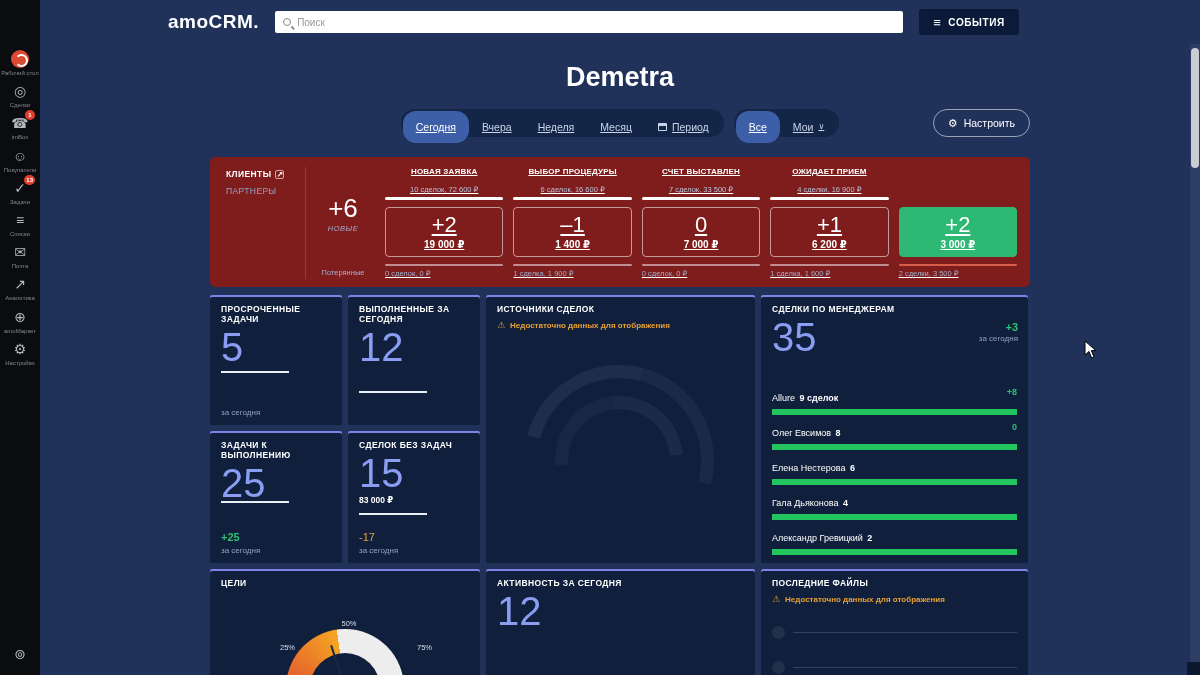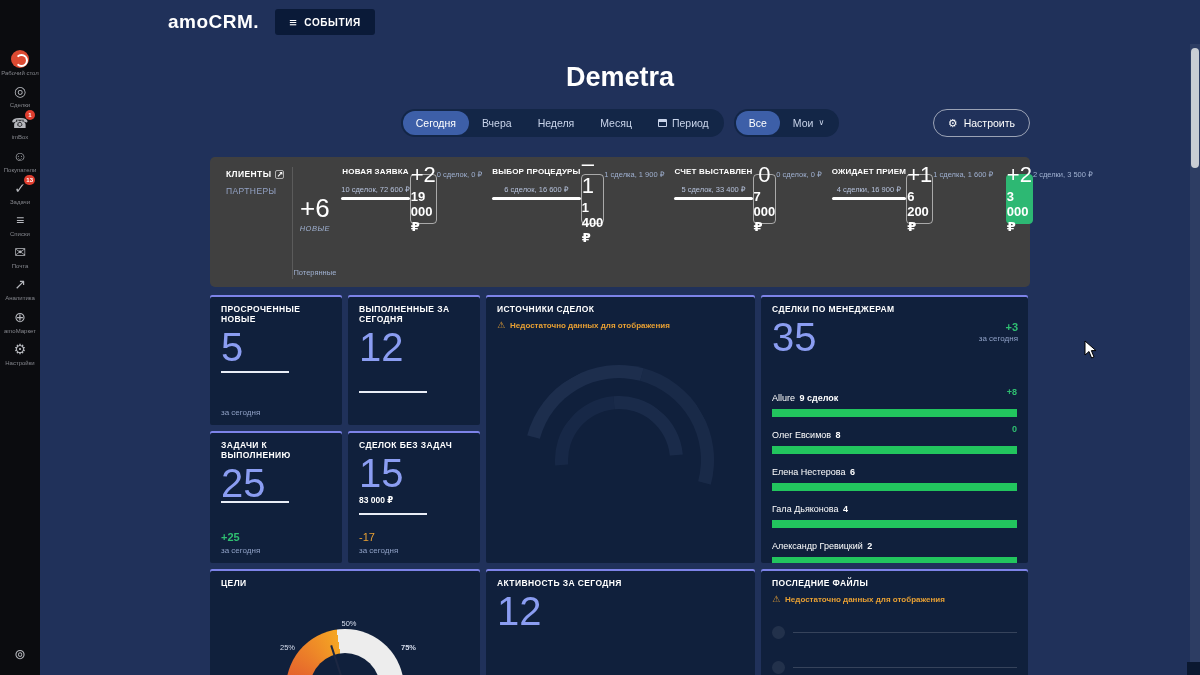--- a/index.html
+++ b/index.html
@@ -40,53 +40,53 @@
   .events-btn { margin-left:16px; background:#0a1a38; border:none; color:#fff; cursor:pointer;
     font-size:10px; font-weight:bold; letter-spacing:.6px; border-radius:3px; height:26px;
     padding:0 14px; display:flex; align-items:center; gap:7px; font-family:inherit; }
   .events-btn .menu-glyph { font-size:13px; line-height:1; }
   
   .main { position:absolute; left:40px; top:44px; right:0; bottom:0; }
   .page-title { text-align:center; margin-top:18px; font-size:27px; font-weight:bold; color:#fff; }
   .filter-row { position:relative; width:820px; margin:16px auto 0; height:28px;
     display:flex; justify-content:center; gap:10px; }
   .pill-group { background:#132647; border-radius:16px; display:flex; padding:2px; height:28px; }
-  .pill { padding:12px 13px; height:24px; line-height:24px; font-size:10.5px; color:#c9d4ea;
-    border-radius:13px; cursor:pointer; display:flex; align-items:center; gap:5px; white-space:nowrap; }
+  .pill { padding:12px 13px; height:32px; line-height:24px; font-size:10.5px; color:#c9d4ea;
+    border-radius:13px; cursor:pointer; display:flex; align-items:center; gap:5px; white-space:nowrap;text-decoration:underline; }
   .pill.active { background:#3d5fa8; color:#fff; }
   .cal-icon { display:inline-block; width:9px; height:8px; border:1px solid #c9d4ea;
     border-top:3px solid #c9d4ea; border-radius:1px; }
   .chev { font-size:8px; color:#c9d4ea; }
   .configure-btn { position:absolute; right:0; top:0; height:28px; border:1px solid rgba(255,255,255,.55);
     background:transparent; color:#fff; border-radius:15px; font-size:10.5px; padding:0 14px;
     display:flex; align-items:center; gap:6px; cursor:pointer; font-family:inherit; }
   .gear-glyph { font-size:11px; }
   
-  .pipeline { width:820px; height:130px; margin:20px auto 0; background:#404040;
+  .pipeline { width:820px; height:130px; margin:20px auto 0; background:#7f1d1d;
     border-radius:5px; display:flex; padding:10px 8px 8px 8px; }
   .pipe-left { width:88px; padding:2px 8px 0 8px; border-right:1px solid rgba(255,255,255,.14); }
   .pipe-clients { font-size:8.5px; font-weight:bold; letter-spacing:.4px; color:#fff;
     display:flex; align-items:center; gap:4px; cursor:pointer; }
   .ext-glyph { font-size:8px; border:1px solid rgba(255,255,255,.6); border-radius:2px;
     width:9px; height:9px; line-height:8px; text-align:center; display:inline-block; }
   .pipe-partners { font-size:8.5px; letter-spacing:.4px; color:#93a2c4; margin-top:7px; cursor:pointer; }
   .pipe-new { width:74px; display:flex; flex-direction:column; align-items:center; padding-top:28px; }
   .pipe-new-delta { font-size:26px; color:#fff; line-height:1; }
   .pipe-new-label { font-size:7.5px; letter-spacing:.5px; color:#9fb0d0; margin-top:3px;font-style:italic; }
   .pipe-lost-label { margin-top:auto; margin-bottom:2px; font-size:7.5px; color:#9fb0d0; }
-  .pipe-stage { flex:1; padding:0 5px; display:flex; flex-direction:row; }
+  .pipe-stage { flex:1; padding:0 5px; display:flex; flex-direction:column;text-decoration:underline; }
   .stage-title { font-size:8px; font-weight:bold; color:#fff; text-align:center;
     letter-spacing:.2px; white-space:nowrap; overflow:hidden; }
   .stage-sub { font-size:7.5px; color:#b6c2dc; text-align:center; margin-top:9px; white-space:nowrap; }
   .stage-bar { height:3px; background:#fff; border-radius:1.5px; margin-top:3px; }
   .stage-head.hidden-head { visibility:hidden; }
   .stage-card { margin-top:7px; height:50px; border:1px solid rgba(255,255,255,.55); border-radius:4px;
     display:flex; flex-direction:column; align-items:center; justify-content:center; cursor:pointer; }
   .stage-num { font-size:22px; color:#fff; line-height:1; }
-  .stage-val { font-size:13px; font-weight:bold; color:#fff; margin-top:3px; }
+  .stage-val { font-size:10px; font-weight:bold; color:#fff; margin-top:3px; }
   .stage-card.highlight { background:#2db873; border-color:#2db873; }
   .stage-divider { height:2px; background:rgba(255,255,255,.5); border-radius:1px; margin-top:7px; }
   .stage-divider.red { background:#d85c4a; }
   .stage-lost { font-size:7.5px; color:#9fb0d0; text-align:left; margin-top:3px; white-space:nowrap; }
   
   .grid { width:820px; margin:8px auto 0; display:grid;
     grid-template-columns:132px 132px 269px 267px; grid-template-rows:130px 132px 170px; gap:6px; }
   .card { background:#10203c; border-radius:2px; position:relative; padding:9px 11px;
     box-shadow:inset 0 2px 0 #7d83e8; overflow:hidden; }
   .card-title { font-size:8.5px; font-weight:bold; letter-spacing:.4px; color:#fff; }
@@ -106,35 +106,35 @@
   .card-files { grid-column:4; grid-row:3; }
   .arc { position:absolute; border-radius:50%; border:13px solid transparent; }
   .arc1 { width:190px; height:190px; left:38px; top:70px;
     border-top-color:rgba(120,145,200,.12); border-right-color:rgba(120,145,200,.09); transform:rotate(-30deg); }
   .arc2 { width:128px; height:128px; left:69px; top:101px;
     border-top-color:rgba(120,145,200,.10); border-left-color:rgba(120,145,200,.08); transform:rotate(40deg); }
   .mgr-topright { position:absolute; right:10px; top:26px; text-align:right; }
   .mgr-topright .d { font-size:11px; }
   .mgr-topright .c { font-size:8px; color:#8fa0c5; margin-top:1px; }
   .mgr-list { margin-top:24px; }
-  .mgr-row { position:relative; padding:5px 0 4px 0; border-bottom:8px solid #22c55e;
+  .mgr-row { position:relative; padding:5px 0 4px 0; border-bottom:6px solid #22c55e;
     margin-bottom:2px; cursor:pointer; }
   .mgr-name { font-size:9px; color:#fff; }
   .mgr-count { font-size:9px; color:#fff; font-weight:bold; }
   .mgr-delta { position:absolute; right:0; top:5px; font-size:9px; }
   .gauge { position:absolute; left:50%; top:60px; transform:translateX(-50%);
     width:118px; height:118px; border-radius:50%;
     background:conic-gradient(from 270deg, #e2572f 0deg, #f5a623 82deg, #ededed 82deg 180deg, transparent 180deg 360deg); }
   .gauge::after { content:""; position:absolute; inset:24px; border-radius:50%; background:#10203c; }
   .needle { position:absolute; left:50%; top:14px; width:2px; height:48px; background:#1c2742;
     transform-origin:bottom center; transform:rotate(-18deg); z-index:2; }
   .gauge-label { position:absolute; font-size:7.5px; color:#d7deee;padding-left:8px; }
   .g25 { left:62px; top:74px; }
   .g50 { left:50%; transform:translateX(-50%); top:50px; }
-  .g75 { right:64px; top:74px;font-weight:bold; }
+  .g75 { right:48px; top:74px; }
   .activity-item { margin-top:42px; display:flex; align-items:center; gap:5px; }
   .refresh-glyph { font-size:10px; color:#9fb0d0; }
   .activity-label { font-size:9px; color:#fff; }
   .activity-count { font-size:9px; color:#fff; font-weight:bold; }
   .skel-row { display:flex; align-items:center; gap:8px; margin-top:22px; }
   .skel-circle { width:13px; height:13px; border-radius:50%; background:rgba(255,255,255,.08); flex:0 0 auto; }
   .skel-line { flex:1; height:1px; background:rgba(255,255,255,.16); }
   
   .scroll-track { position:absolute; right:0; top:44px; width:10px; height:631px;
     background:rgba(255,255,255,.06); z-index:20; }
@@ -190,20 +190,24 @@
     <span class="side-icon">⚙</span>
     <span class="side-label">Настройки</span>
   </div>
   <div class="side-item side-support">
     <span class="side-icon">⊚</span>
   </div>
 </div>
 
 <div class="topbar">
   <div class="logo-text">amoCRM.</div>
+  <div class="search">
+    <span class="search-lens"></span>
+    <input type="text" placeholder="Поиск" style="">
+  </div>
   <button class="events-btn">
     <span class="menu-glyph">≡</span>
     <span>СОБЫТИЯ</span>
   </button>
 </div>
 
 <div class="main">
 
   <div class="page-title">Demetra</div>
 
@@ -269,21 +273,21 @@
         <div class="stage-num">–1</div>
         <div class="stage-val">1 400 ₽</div>
       </div>
       <div class="stage-divider"></div>
       <div class="stage-lost">1 сделка, 1 900 ₽</div>
     </div>
 
     <div class="pipe-stage">
       <div class="stage-head">
         <div class="stage-title">СЧЕТ ВЫСТАВЛЕН</div>
-        <div class="stage-sub">5 сделок, 33 400 ₽</div>
+        <div class="stage-sub">7 сделок, 33 500 ₽</div>
         <div class="stage-bar"></div>
       </div>
       <div class="stage-card">
         <div class="stage-num">0</div>
         <div class="stage-val">7 000 ₽</div>
       </div>
       <div class="stage-divider"></div>
       <div class="stage-lost">0 сделок, 0 ₽</div>
     </div>
 
@@ -312,21 +316,21 @@
         <div class="stage-val">3 000 ₽</div>
       </div>
       <div class="stage-divider red"></div>
       <div class="stage-lost">2 сделки, 3 500 ₽</div>
     </div>
   </div>
 
   <div class="grid">
 
     <div class="card">
-      <div class="card-title">ПРОСРОЧЕННЫЕ НОВЫЕ</div>
+      <div class="card-title">ПРОСРОЧЕННЫЕ ЗАДАЧИ</div>
       <div class="big-num">5</div>
       <div class="divider" style="top:76px"></div>
       <div class="caption">за сегодня</div>
     </div>
 
     <div class="card">
       <div class="card-title">ВЫПОЛНЕННЫЕ ЗА СЕГОДНЯ</div>
       <div class="big-num">12</div>
       <div class="divider" style="top:96px"></div>
     </div>

